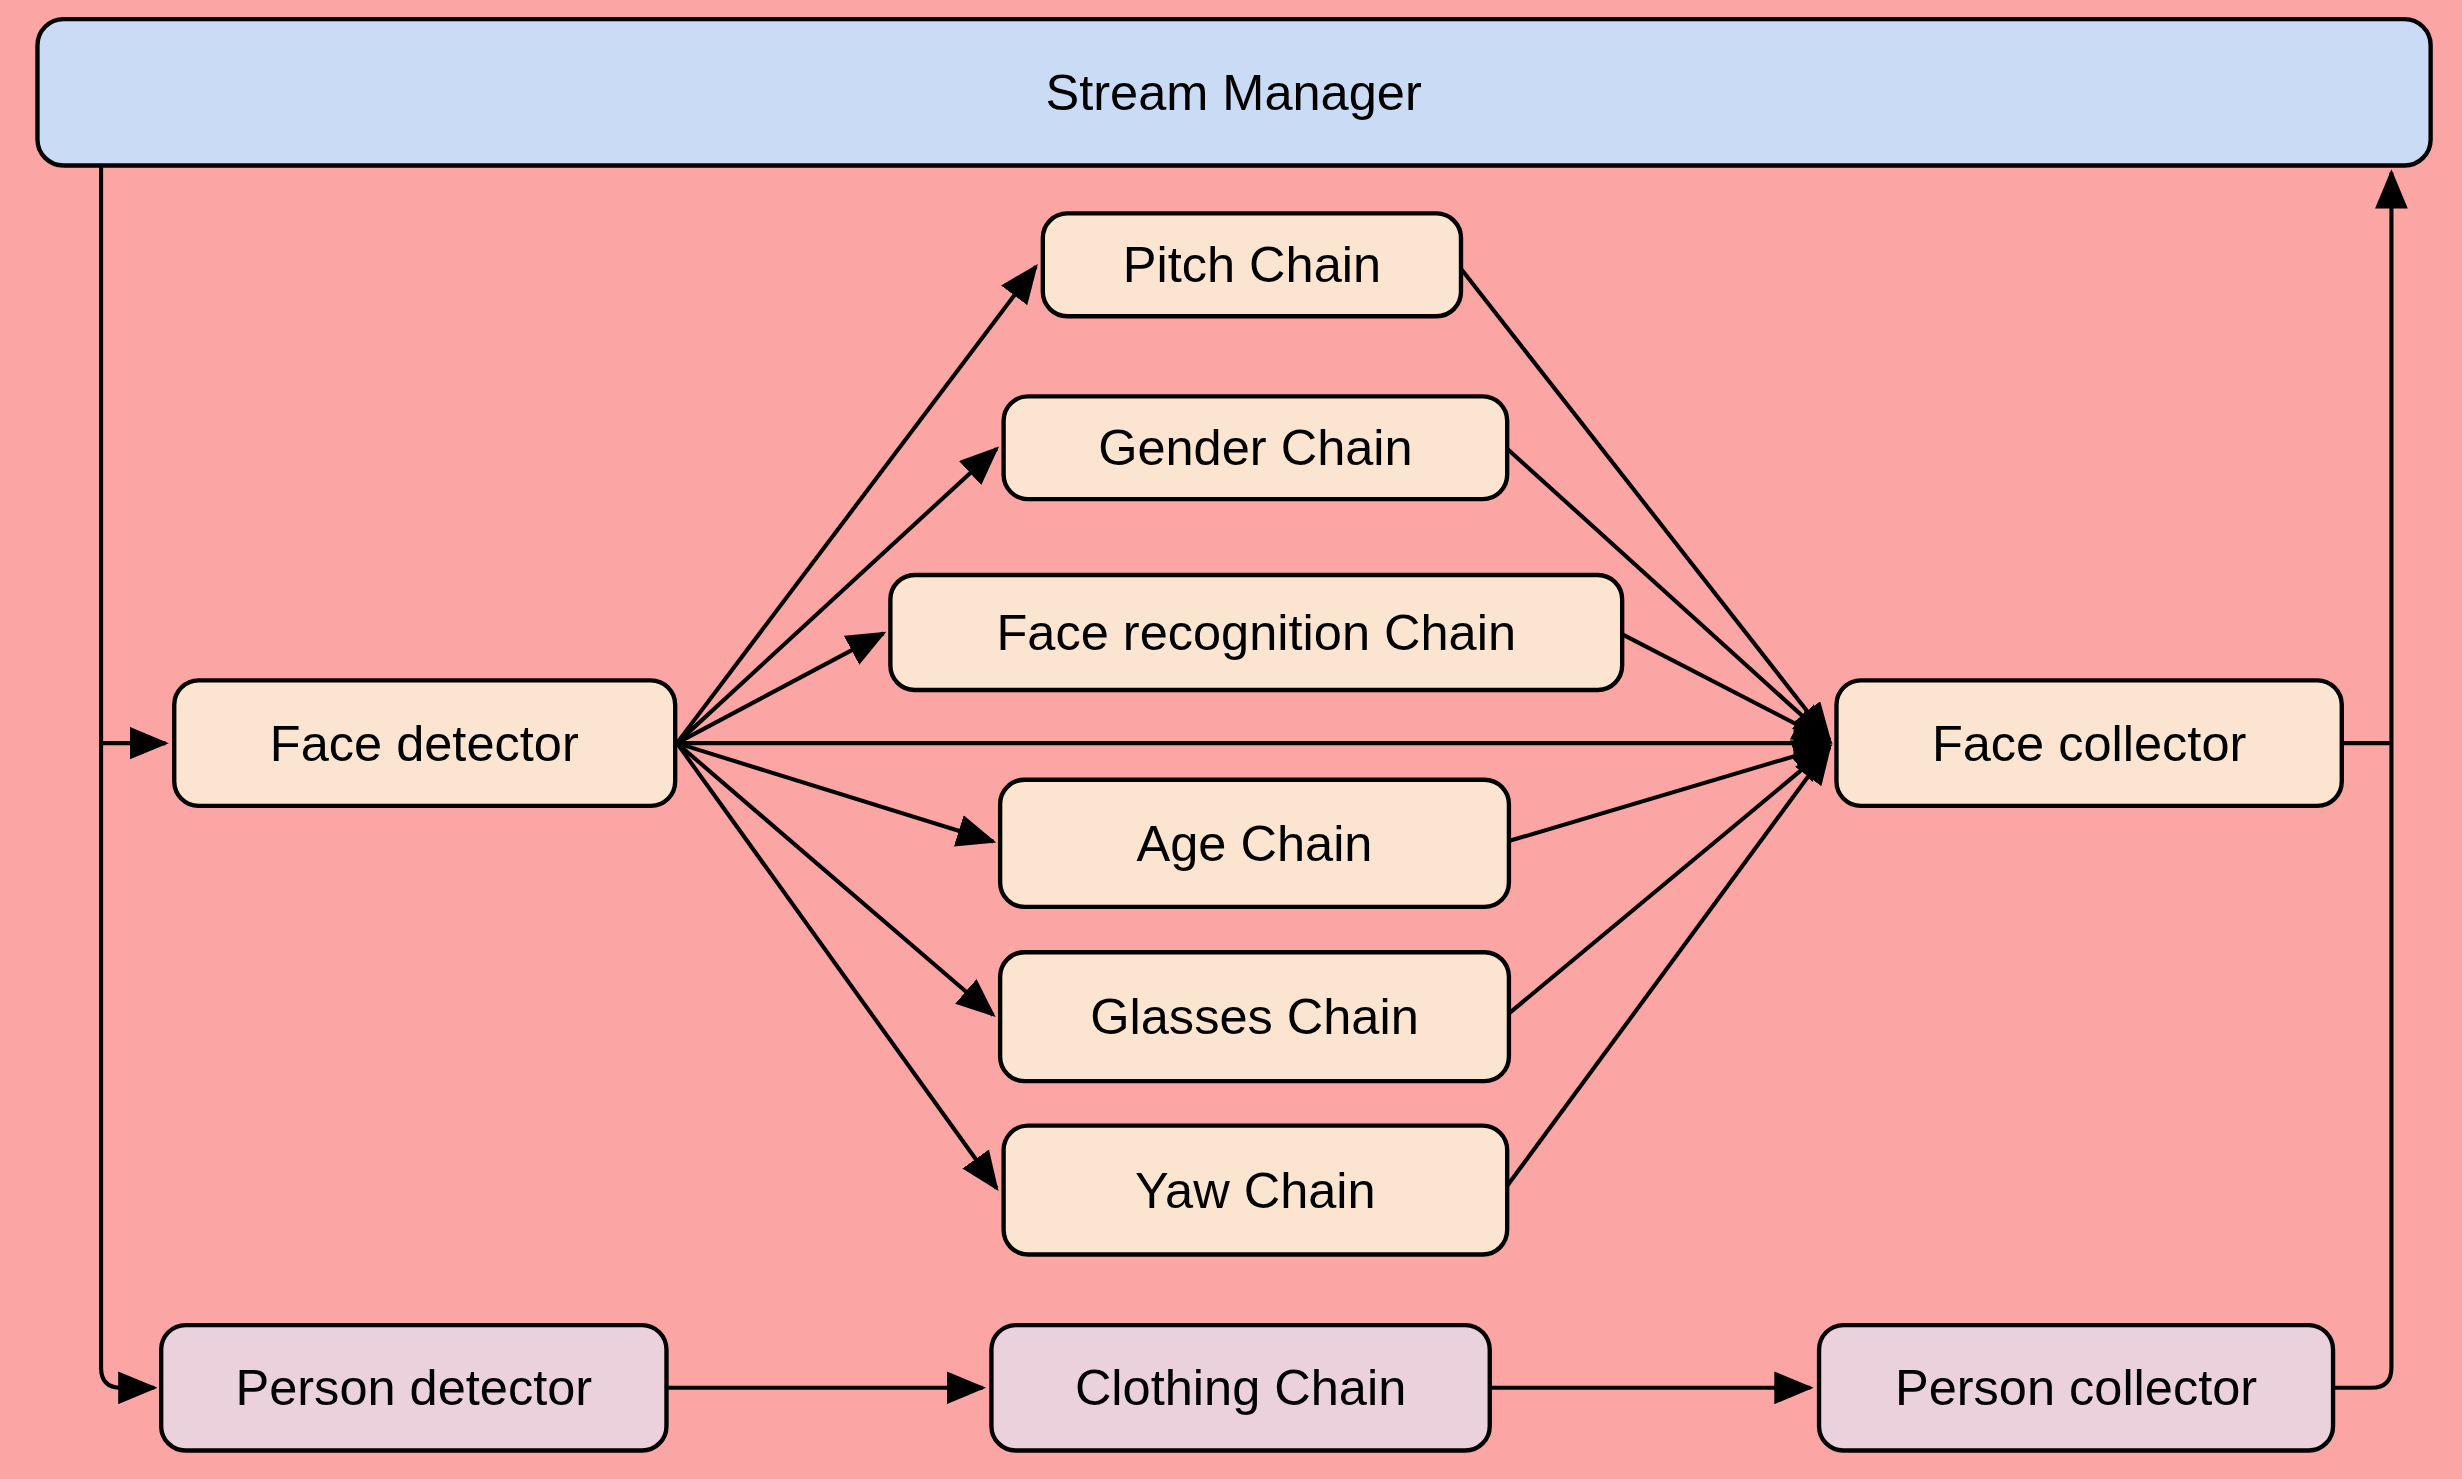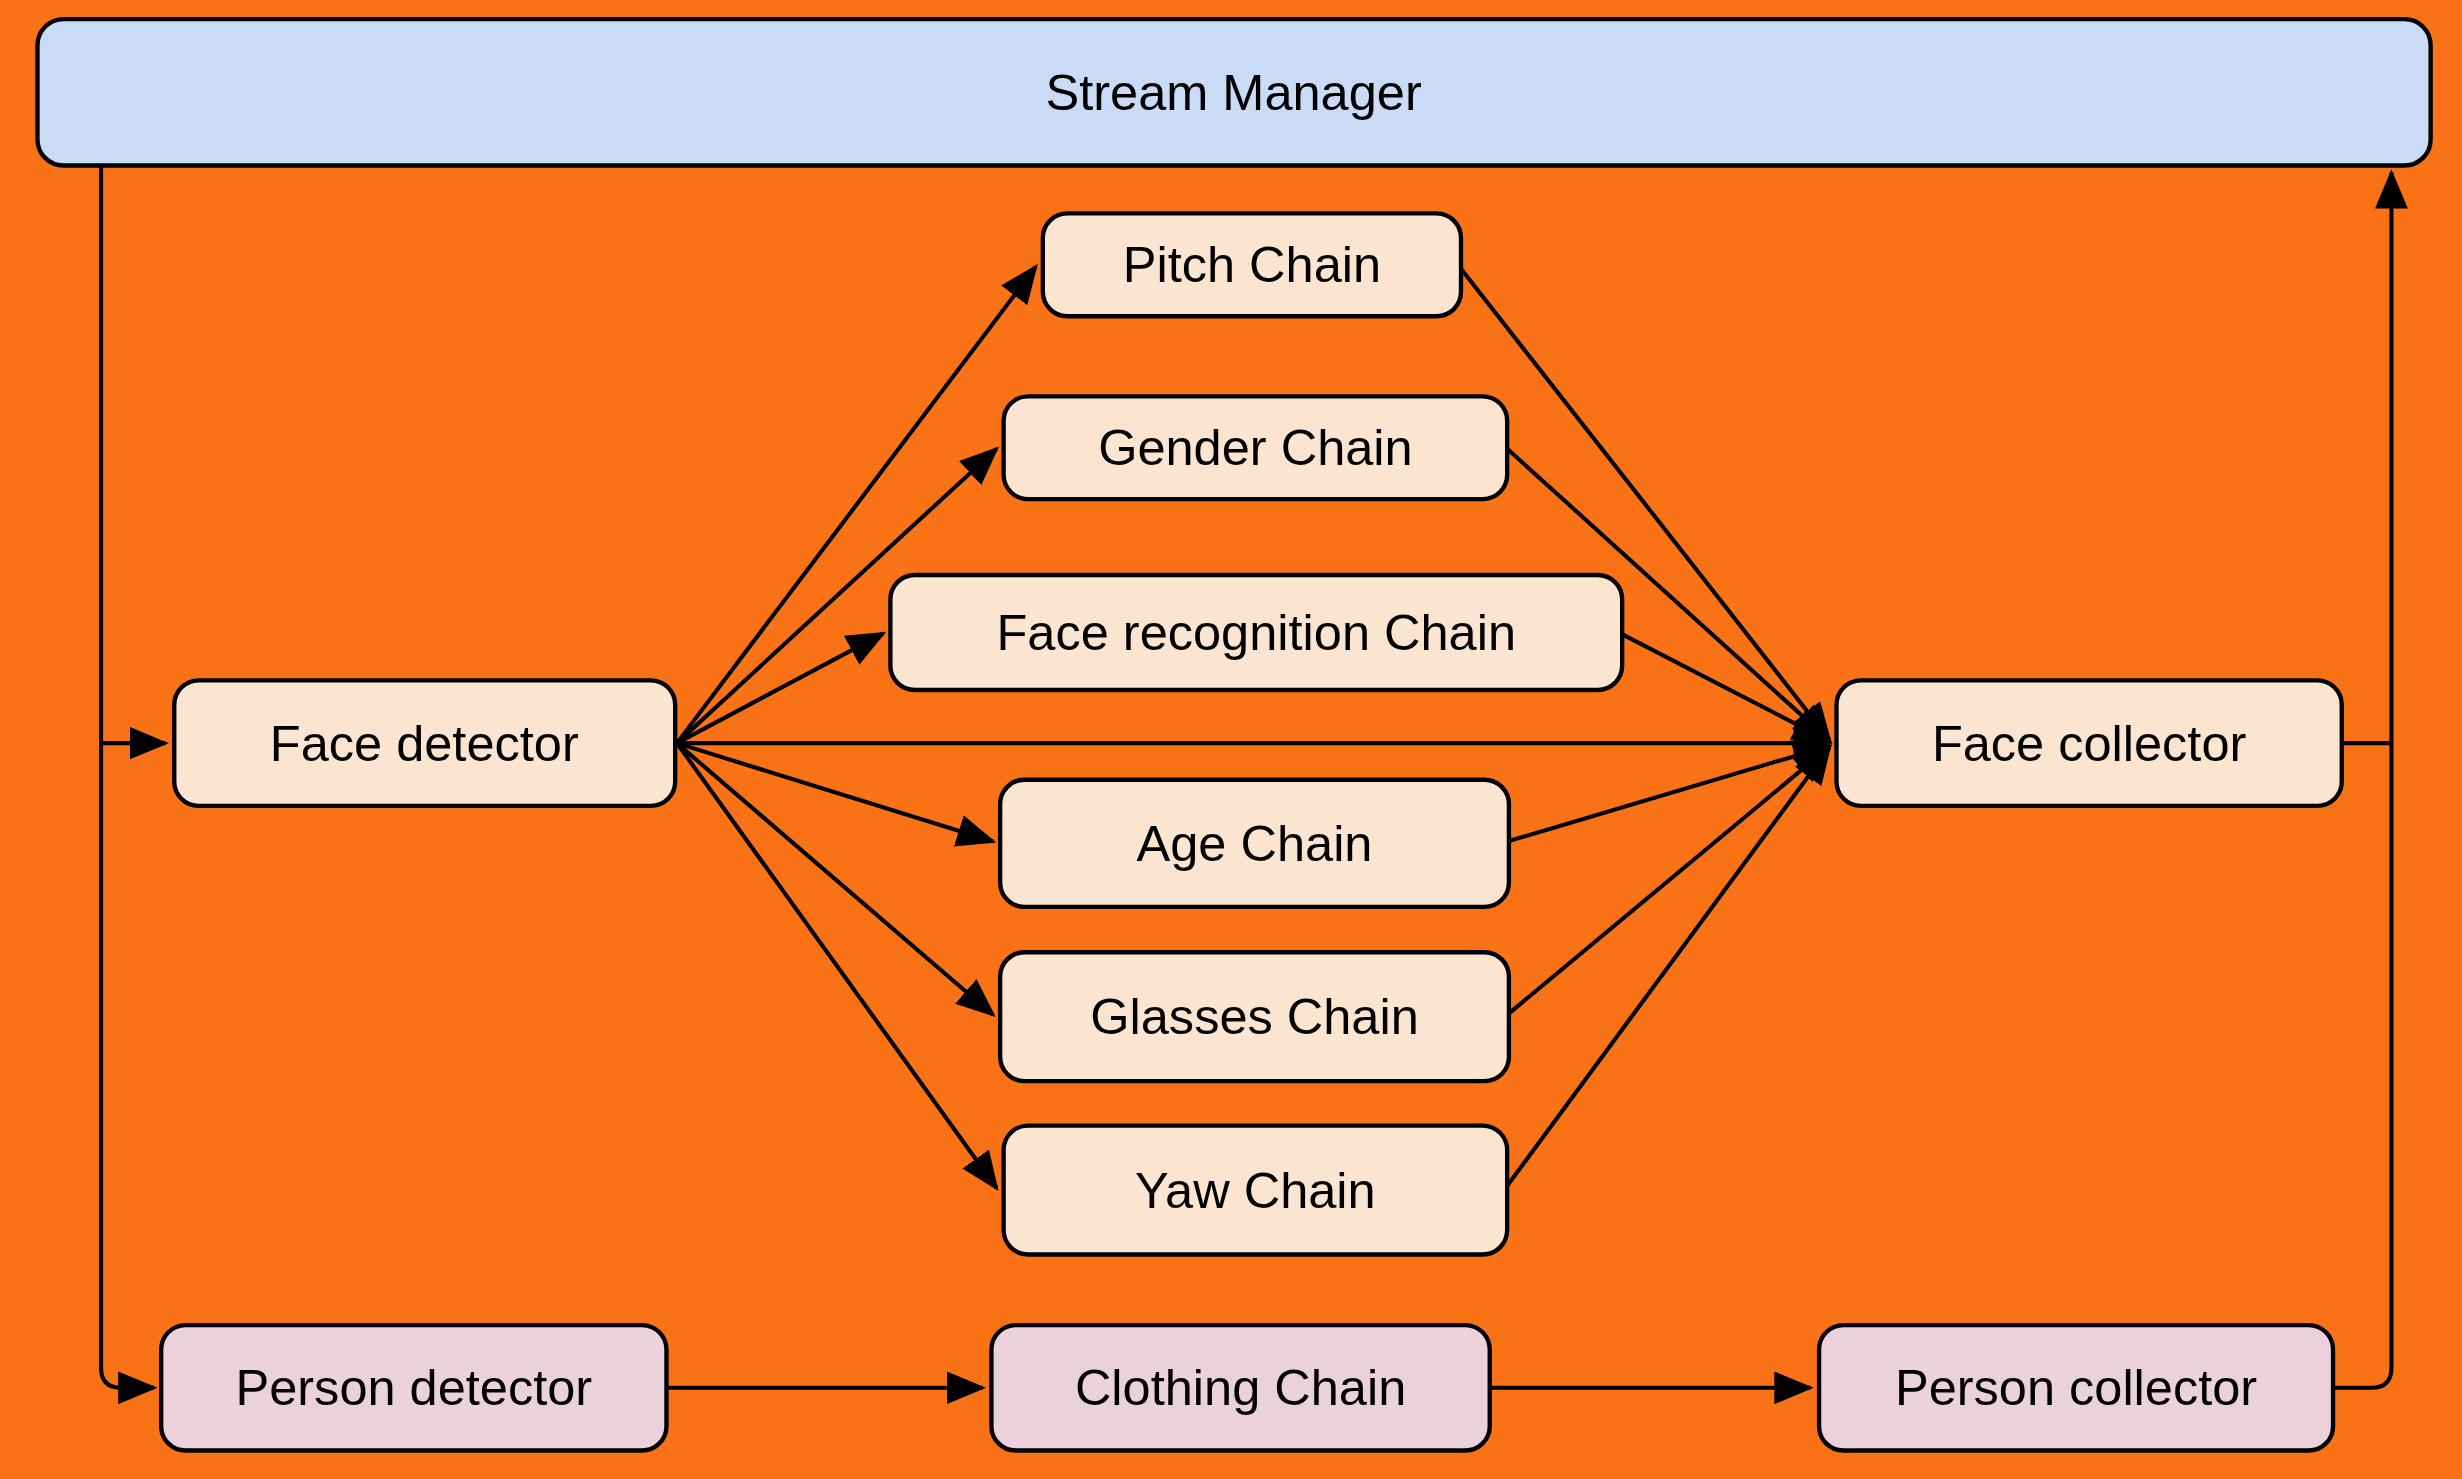--- a/index.html
+++ b/index.html
@@ -2,21 +2,21 @@
 <html style="font-size:14px"><head>
 <meta charset="utf-8">
 <style>
   html, body {
     margin: 0;
     padding: 0;
     background: #ffffff;
   }
   .diagram-wrap {
     width: 100%;
-    background: #f97316;
+    background: #fca5a5;
   }
   svg.diagram {
     display: block;
     width: 100%;
     height: auto;
     font-family: "Liberation Sans", sans-serif;
   }
   .node rect {
     stroke: #000000;
     stroke-width: 5;

